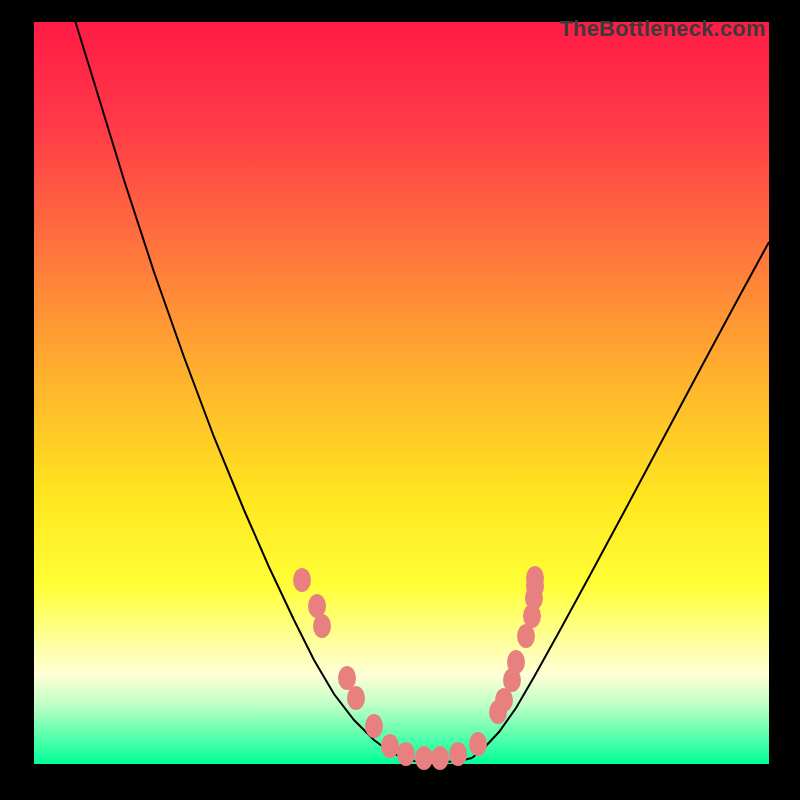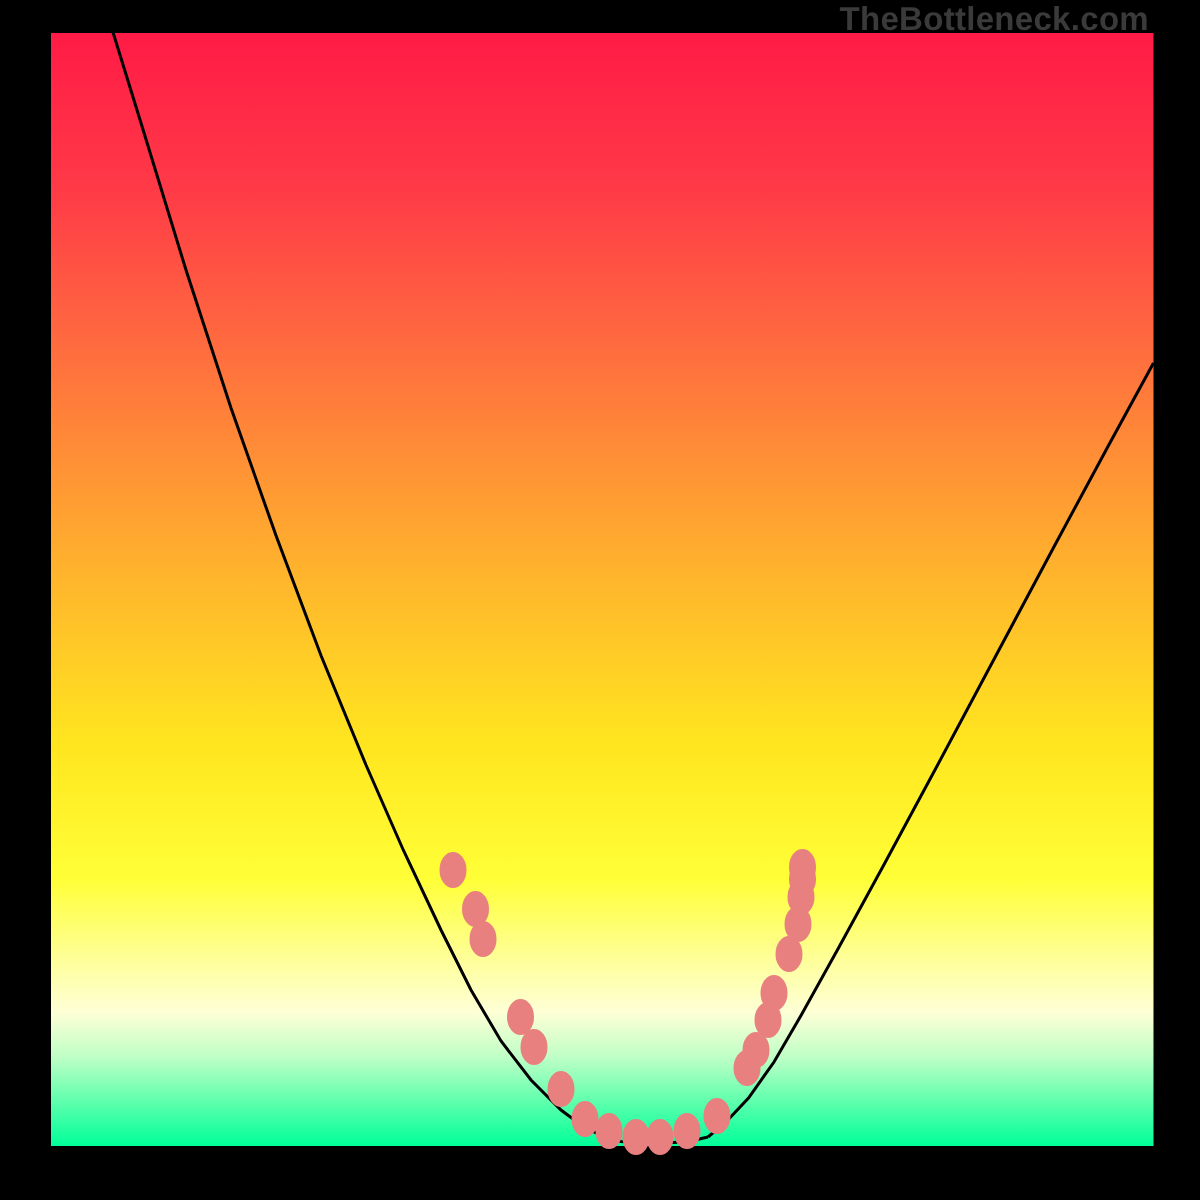--- a/index.html
+++ b/index.html
@@ -25,21 +25,21 @@
       #ffe61f 64%,
       #ffff37 76%,
       #feffa3 84%,
       #feffd6 88%,
       #bfffc6 92%,
       #5fffad 96%,
       #00ff99 100%);
   }
   .watermark {
     position: absolute;
-    top: 0px;
+    top: 16px;
     right: 34px;
     color: #3a3a3a;
     font-size: 22px;
     font-weight: 600;
     letter-spacing: 0.2px;
     z-index: 5;
   }
   svg.curve {
     position: absolute;
     left: 0;

